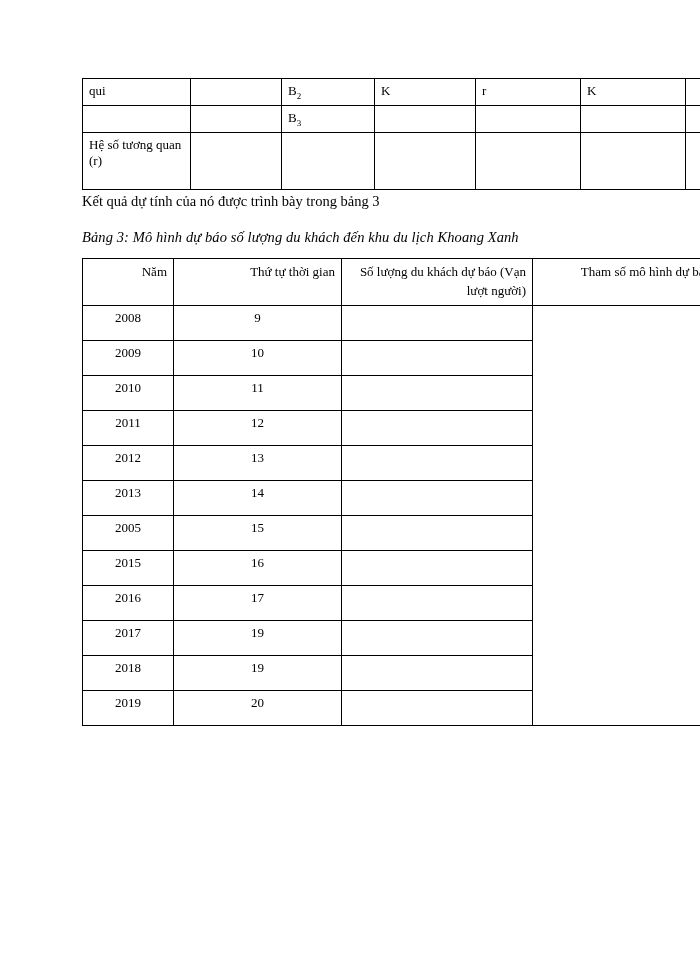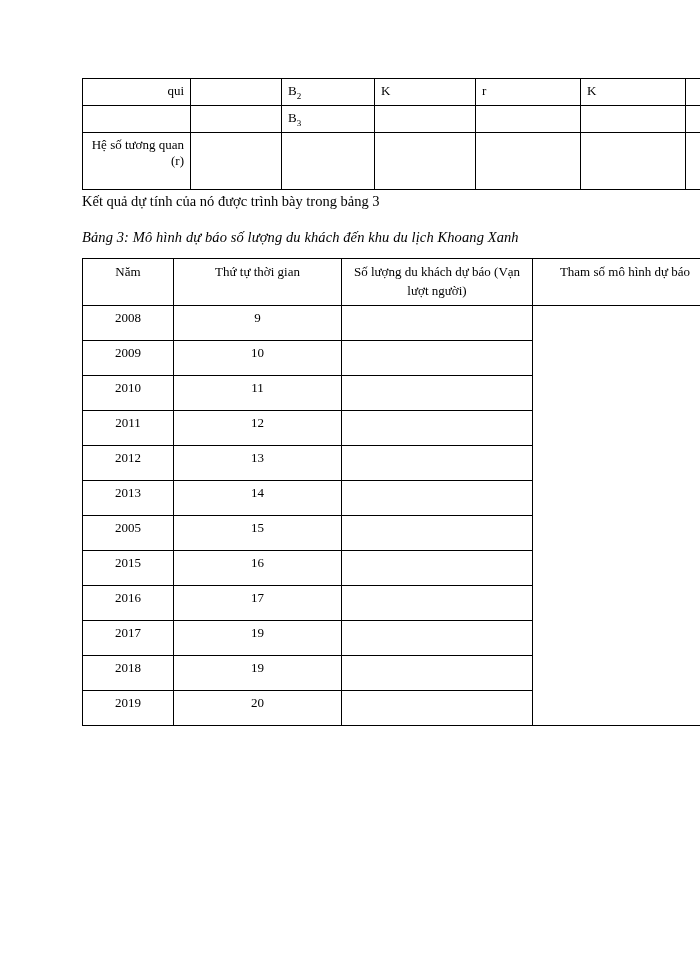--- a/index.html
+++ b/index.html
@@ -35,21 +35,21 @@
     padding: 4px 6px;
   }
   .top-table {
     width: 583px;
     margin: 0;
   }
   .top-table td {
     height: 18px;
   }
   .c-center { text-align: left; }
-  .c-left { text-align: right; }
+  .c-left { text-align: left; }
   sub {
     font-size: 9px;
     vertical-align: sub;
   }
 
   
   p.para {
     font-size: 14.5px;
     line-height: 1.62;
     text-align: justify;
@@ -65,21 +65,21 @@
     margin-bottom: 0;
     letter-spacing: 0.1px;
   }
 
   
   .main-table {
     width: 583px;
     margin-top: 12px;
   }
   .main-table th {
-    text-align: center;
+    text-align: right;
     font-size: 13.5px;
     line-height: 1.45;
     padding: 8px 6px;
     vertical-align: top;
   }
   .main-table td {
     text-align: center;
     font-size: 14px;
     height: 26px;
     padding: 7px 6px 6px;

